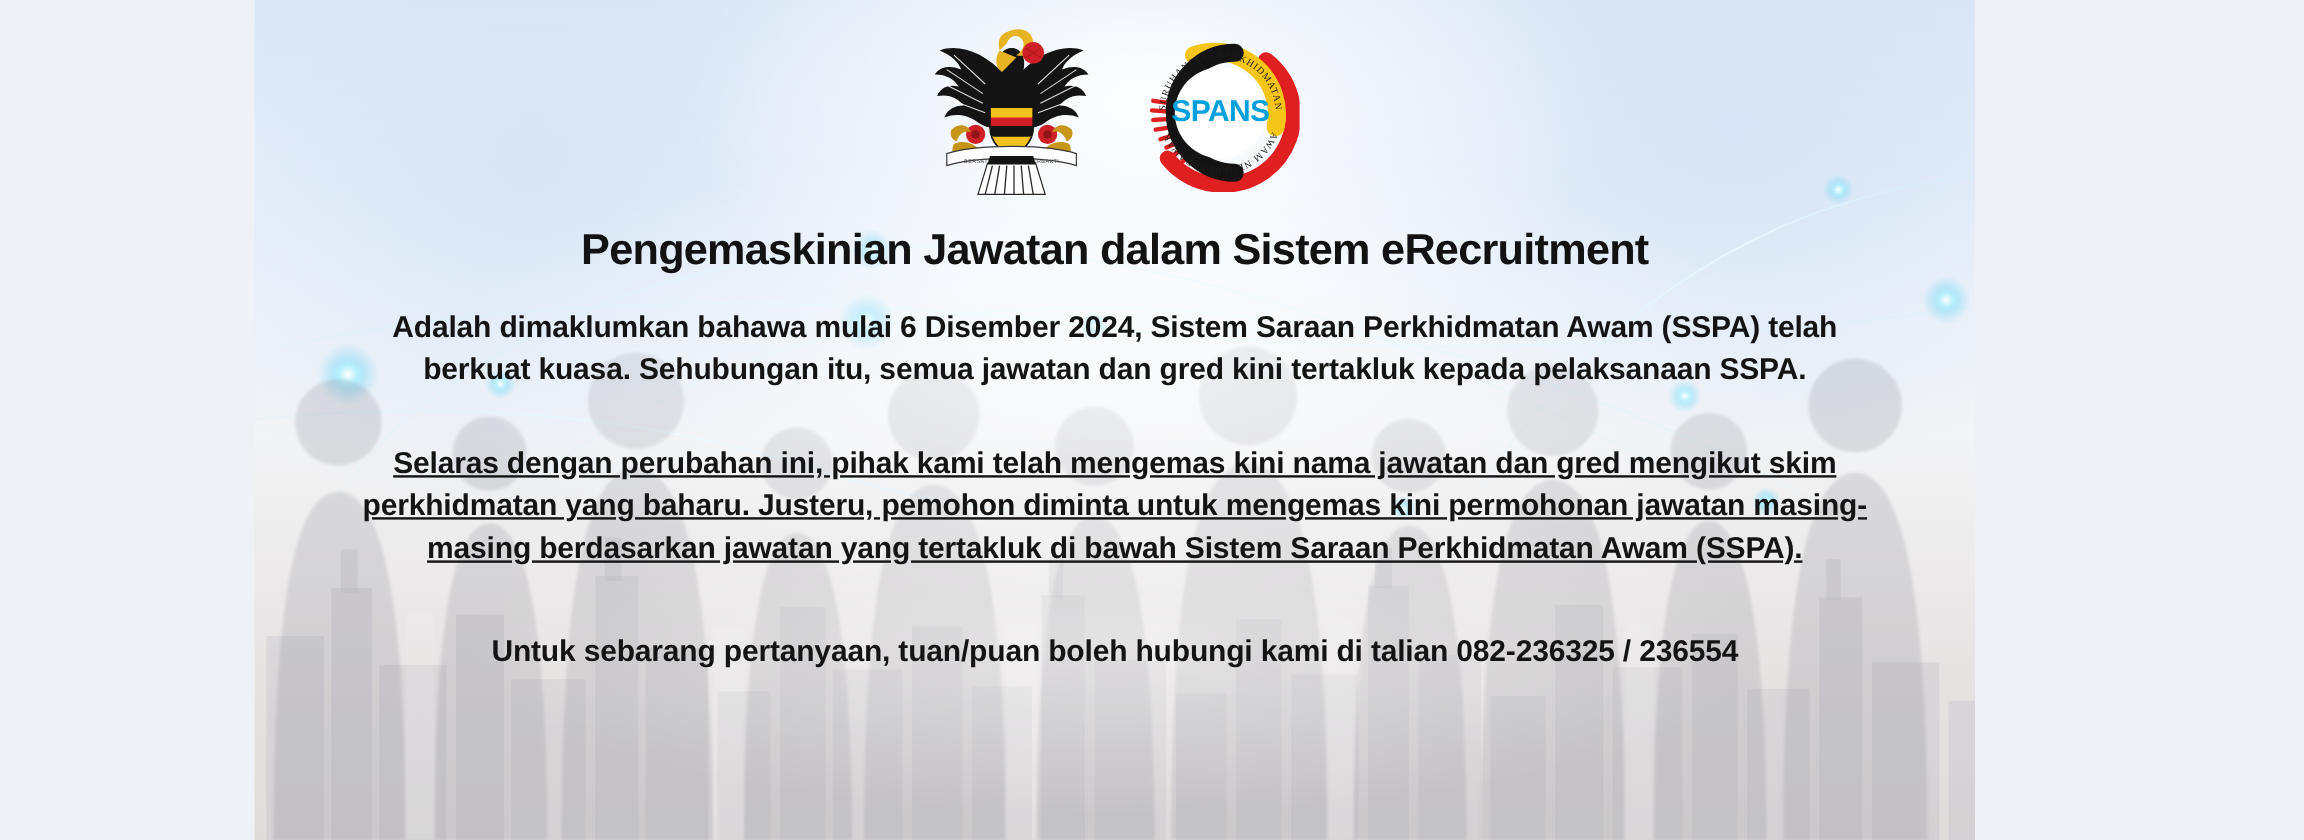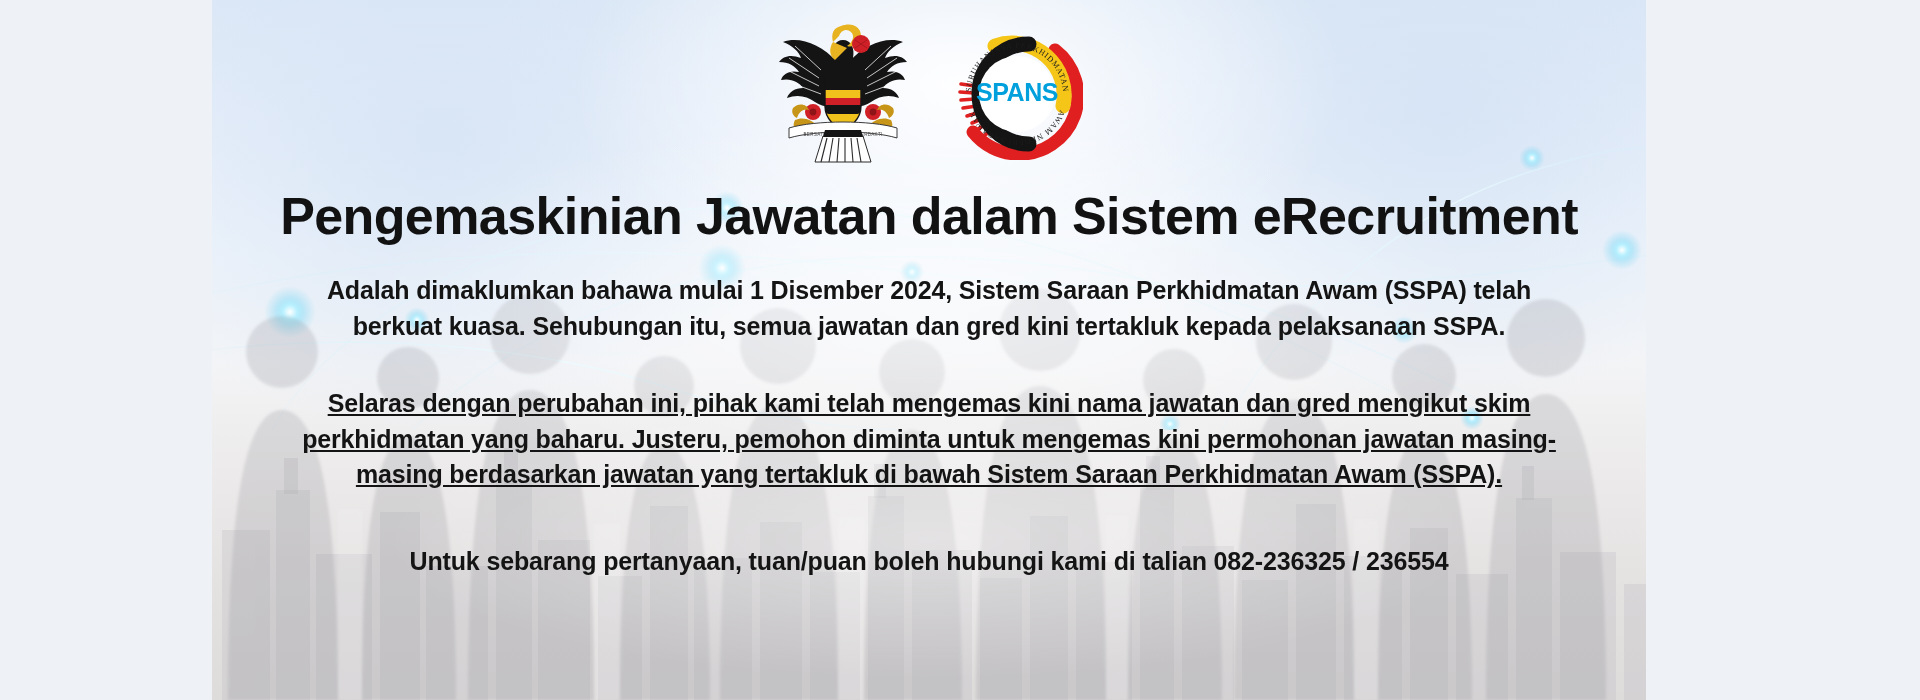--- a/index.html
+++ b/index.html
@@ -101,21 +101,21 @@
     align-items:flex-start;
     justify-content:center;
     gap:40px;
     height:150px;
   }
   .logo-crest { width:136px; height:148px; display:block; }
   .logo-spans { width:132px; height:132px; display:block; margin-top:12px; }
 
   .headline {
     margin-top:22px;
-    font-size:52px;
+    font-size:36px;
     font-weight:bold;
     letter-spacing:-0.6px;
     color:#121212;
     text-align:center;
     line-height:1.1;
     white-space:nowrap;
   }
 
   .body-block {
     margin-top:28px;
@@ -380,21 +380,21 @@
           </text>
 
           <text x="66" y="73" font-family="'Liberation Sans', sans-serif" font-size="25" font-weight="bold" fill="#00a0dc" text-anchor="middle" letter-spacing="-0.5">SPANS</text>
         </svg>
 
       </div>
 
       <h1 class="headline">Pengemaskinian Jawatan dalam Sistem eRecruitment</h1>
 
       <div class="body-block">
-        <p class="para">Adalah dimaklumkan bahawa mulai 1 Disember 2024, Sistem Saraan Perkhidmatan Awam (SSPA) telah berkuat kuasa. Sehubungan itu, semua jawatan dan gred kini tertakluk kepada pelaksanaan SSPA.</p>
+        <p class="para">Adalah dimaklumkan bahawa mulai 6 Disember 2024, Sistem Saraan Perkhidmatan Awam (SSPA) telah berkuat kuasa. Sehubungan itu, semua jawatan dan gred kini tertakluk kepada pelaksanaan SSPA.</p>
         <p class="para">Selaras dengan perubahan ini, pihak kami telah mengemas kini nama jawatan dan gred mengikut skim perkhidmatan yang baharu. Justeru, pemohon diminta untuk mengemas kini permohonan jawatan masing-masing berdasarkan jawatan yang tertakluk di bawah Sistem Saraan Perkhidmatan Awam (SSPA).</p>
       </div>
 
       <div class="contact">Untuk sebarang pertanyaan, tuan/puan boleh hubungi kami di talian 082-236325 / 236554</div>
 
     </div>
   </div>
 
   <div style="position:absolute;left:0;top:0;width:212px;height:700px;background:#eef1f5;"></div>
   <div style="position:absolute;left:1646px;top:0;width:274px;height:700px;background:#eef1f5;"></div>

